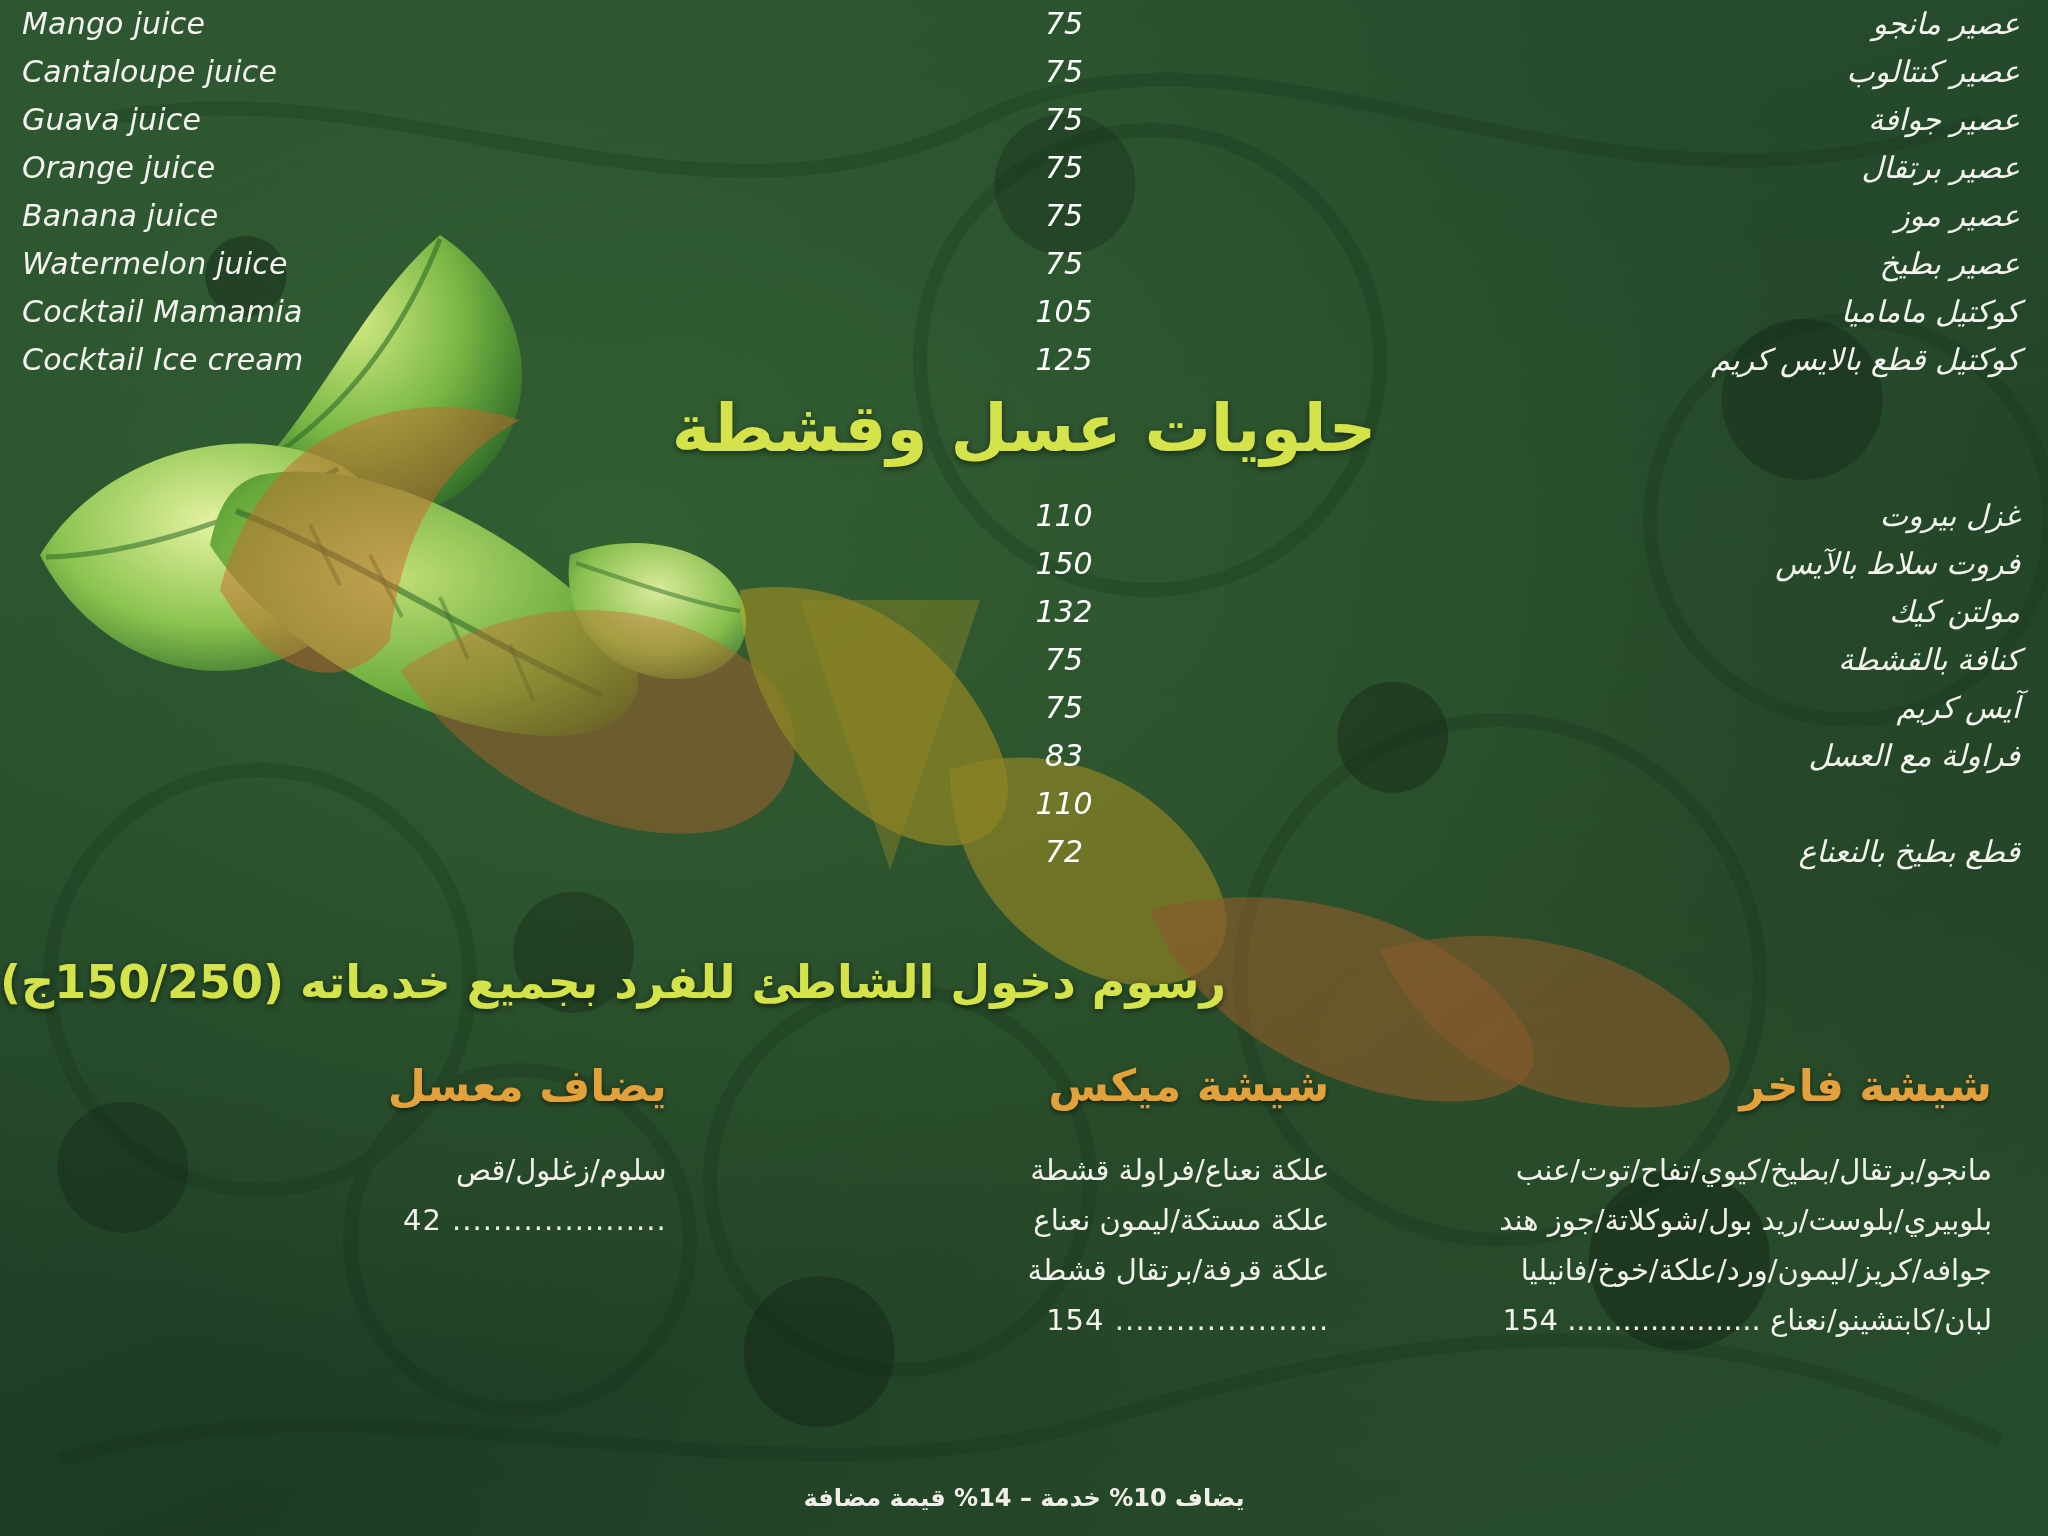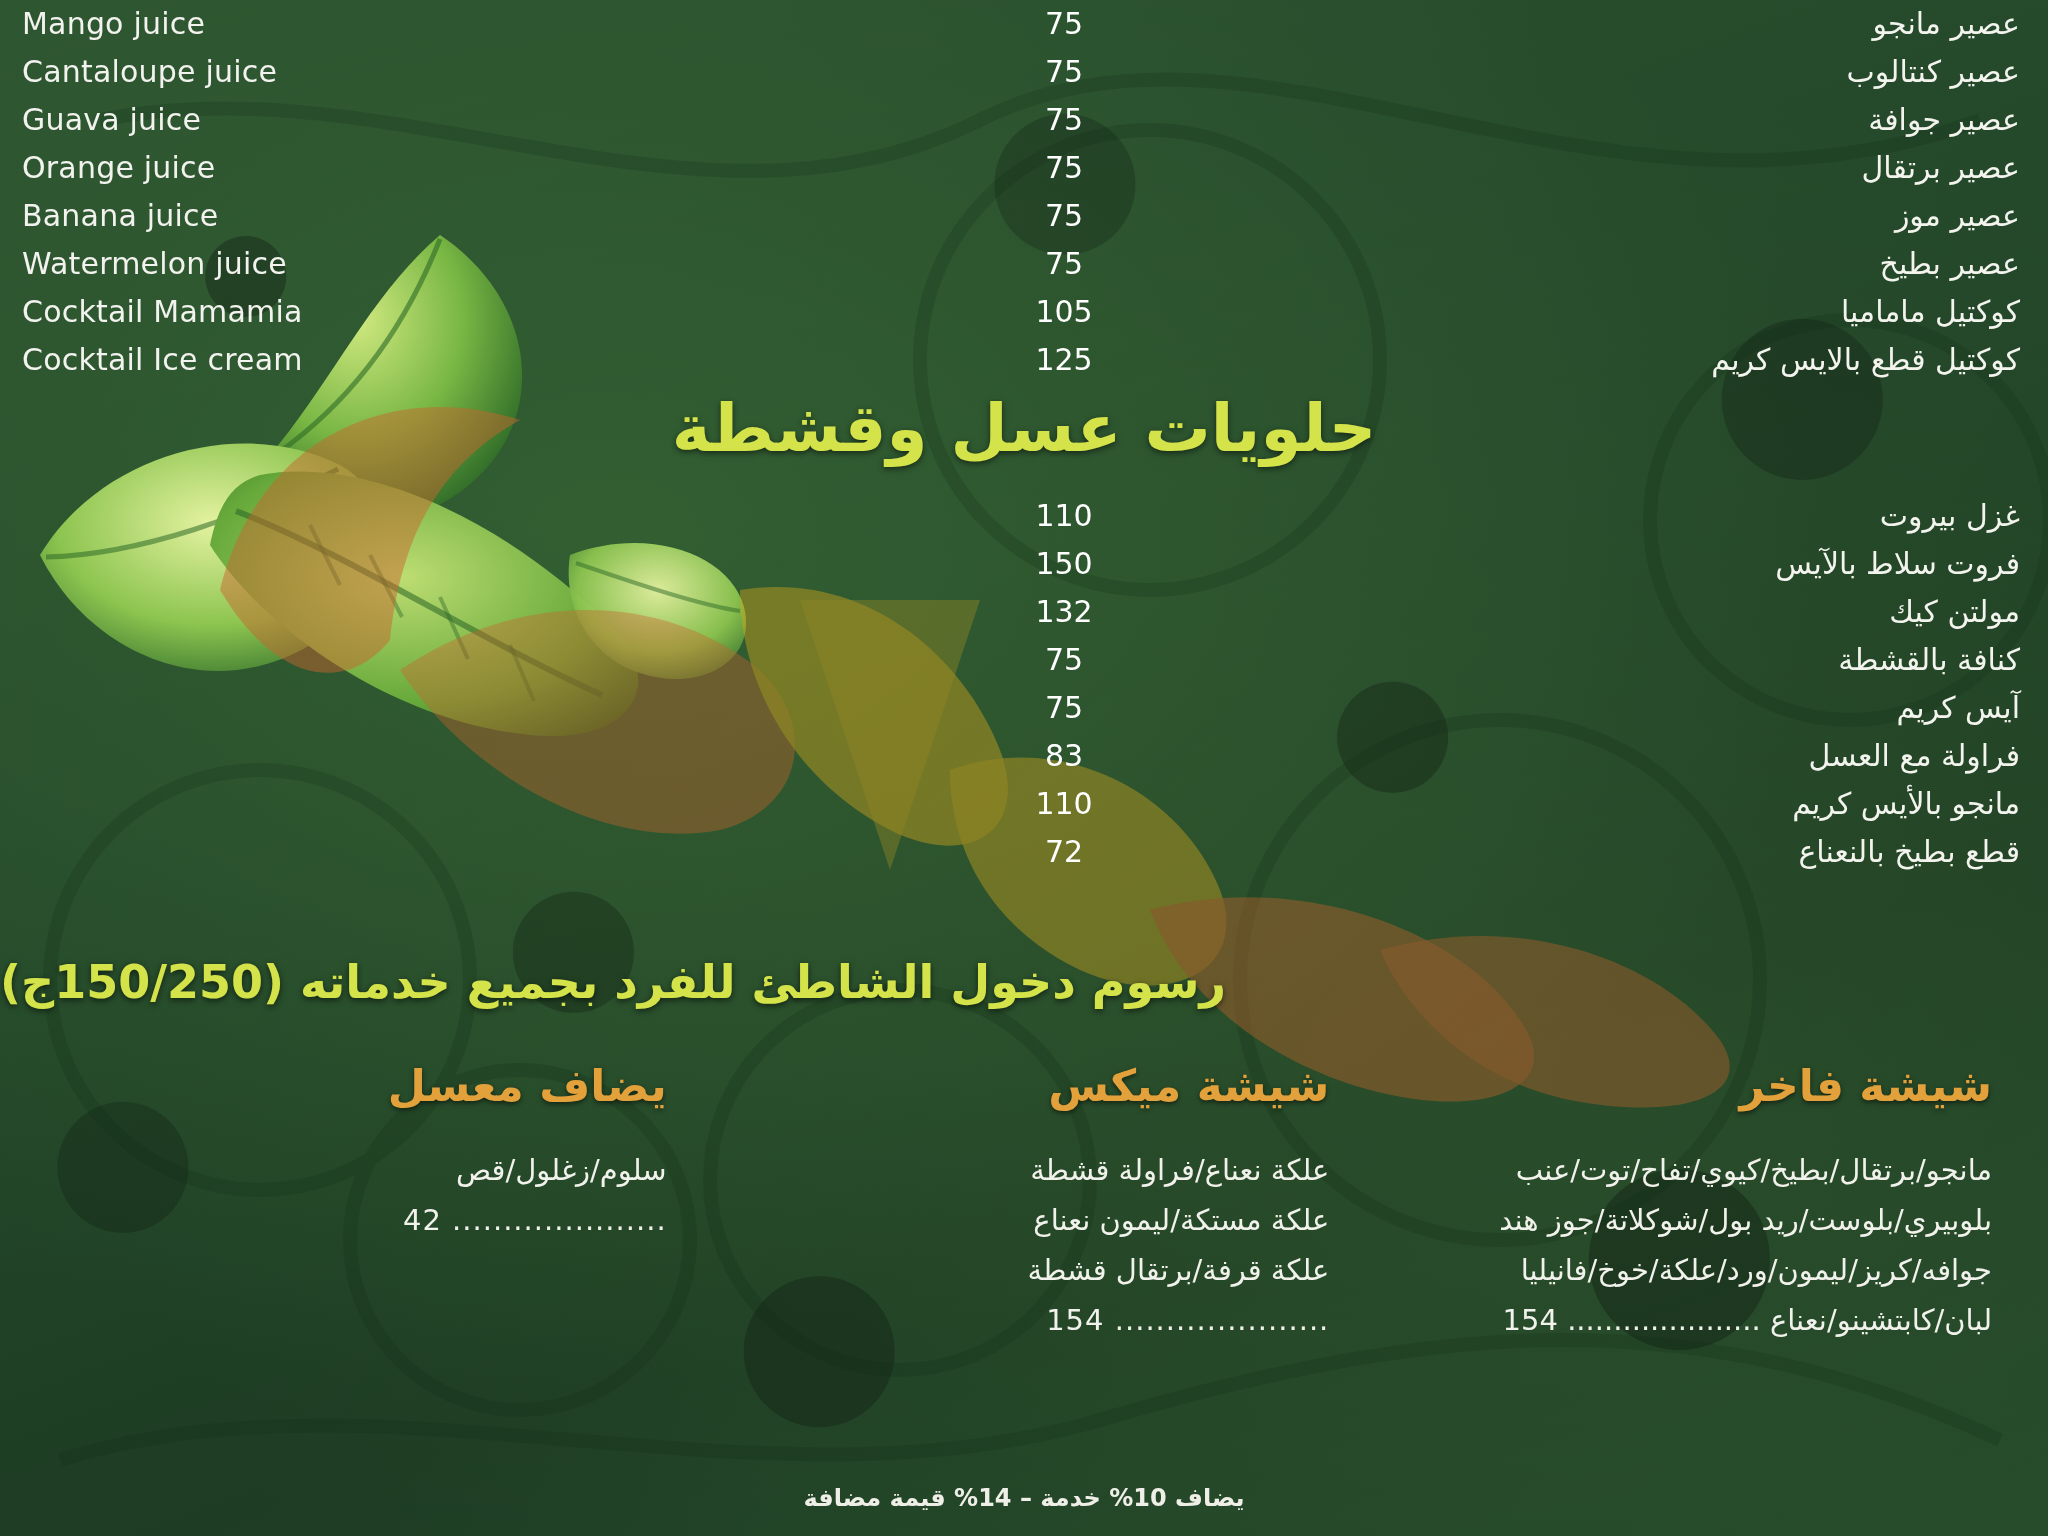--- a/index.html
+++ b/index.html
@@ -62,20 +62,21 @@
   .section {
     position: absolute;
     left: 0; right: 0;
   }
   .rowlist { padding: 0 22px; }
   .row {
     display: flex;
     align-items: flex-end;
     height: 48px;
     line-height: 48px;
+    font-style: italic;
   }
   .en {
     flex: 0 0 48%;
     font-size: 30px;
     color: #f2f2ee;
     text-align: left;
     letter-spacing: .2px;
     white-space: nowrap;
   }
   .price {
@@ -299,21 +300,20 @@
       <div class="ar">آيس كريم</div>
     </div>
     <div class="row ar-only">
       <div class="en"></div>
       <div class="price">83</div>
       <div class="ar">فراولة مع العسل</div>
     </div>
     <div class="row ar-only">
       <div class="en"></div>
       <div class="price">110</div>
-      <div class="ar">مانجو بالأيس كريم</div>
     </div>
     <div class="row ar-only">
       <div class="en"></div>
       <div class="price">72</div>
       <div class="ar">قطع بطيخ بالنعناع</div>
     </div>
   </div>
 
   <div class="banner" style="top:955px;">رسوم دخول الشاطئ للفرد بجميع خدماته (150/250ج)</div>
 

